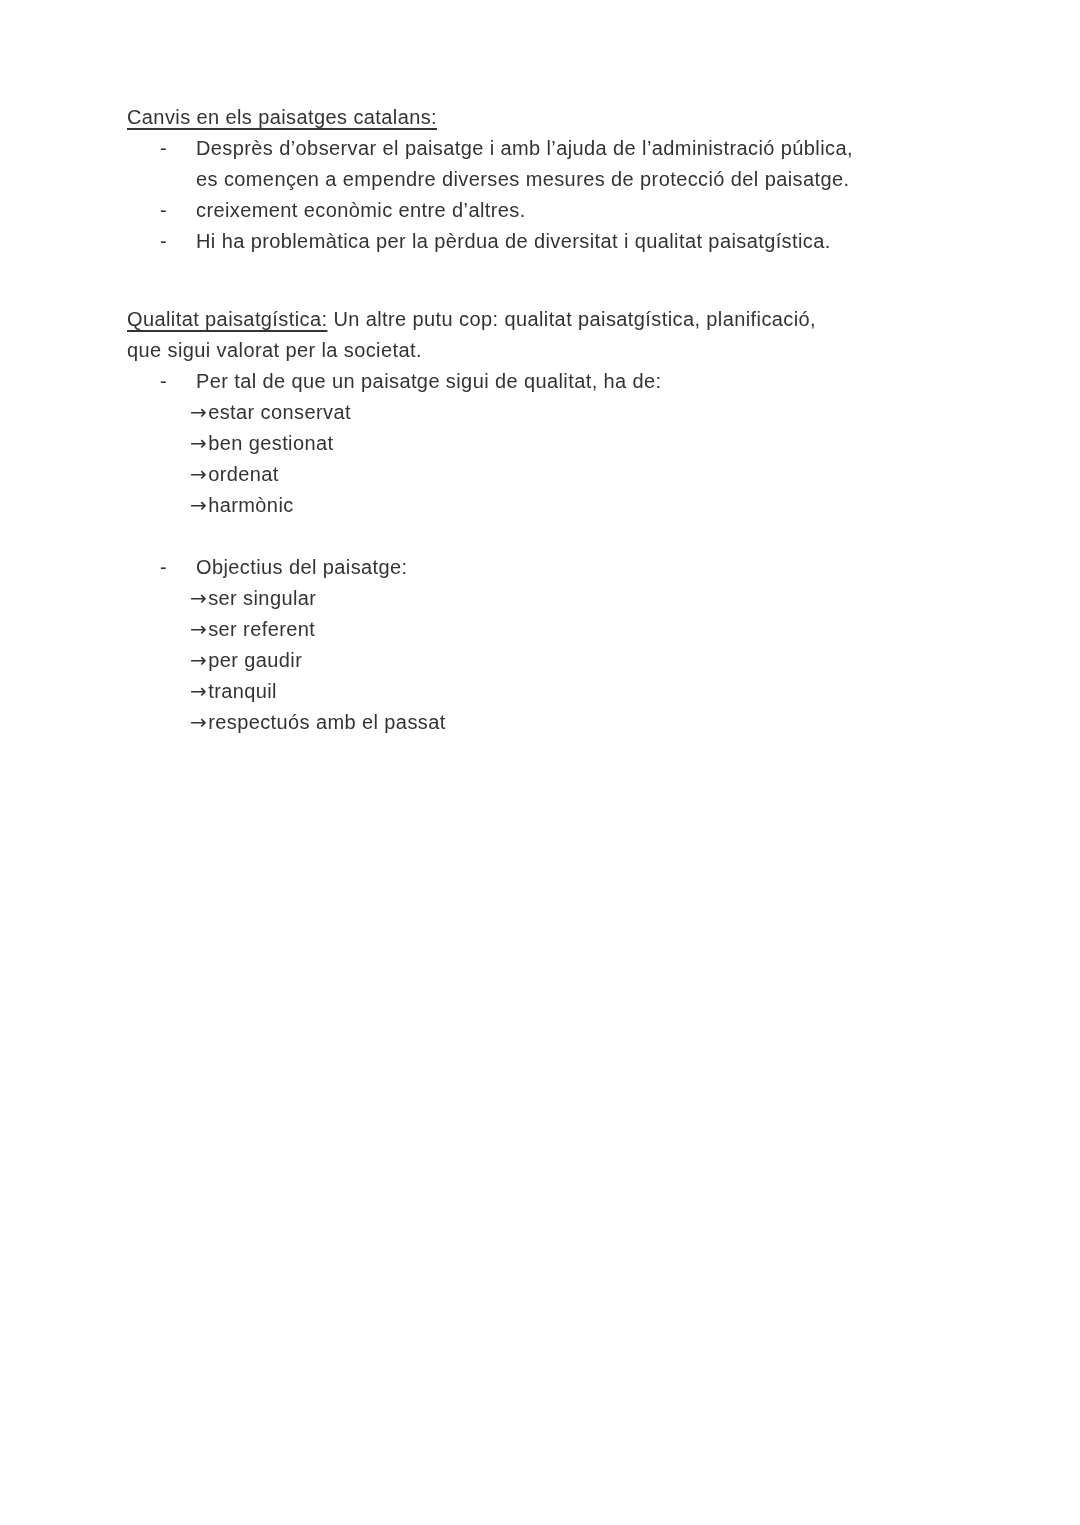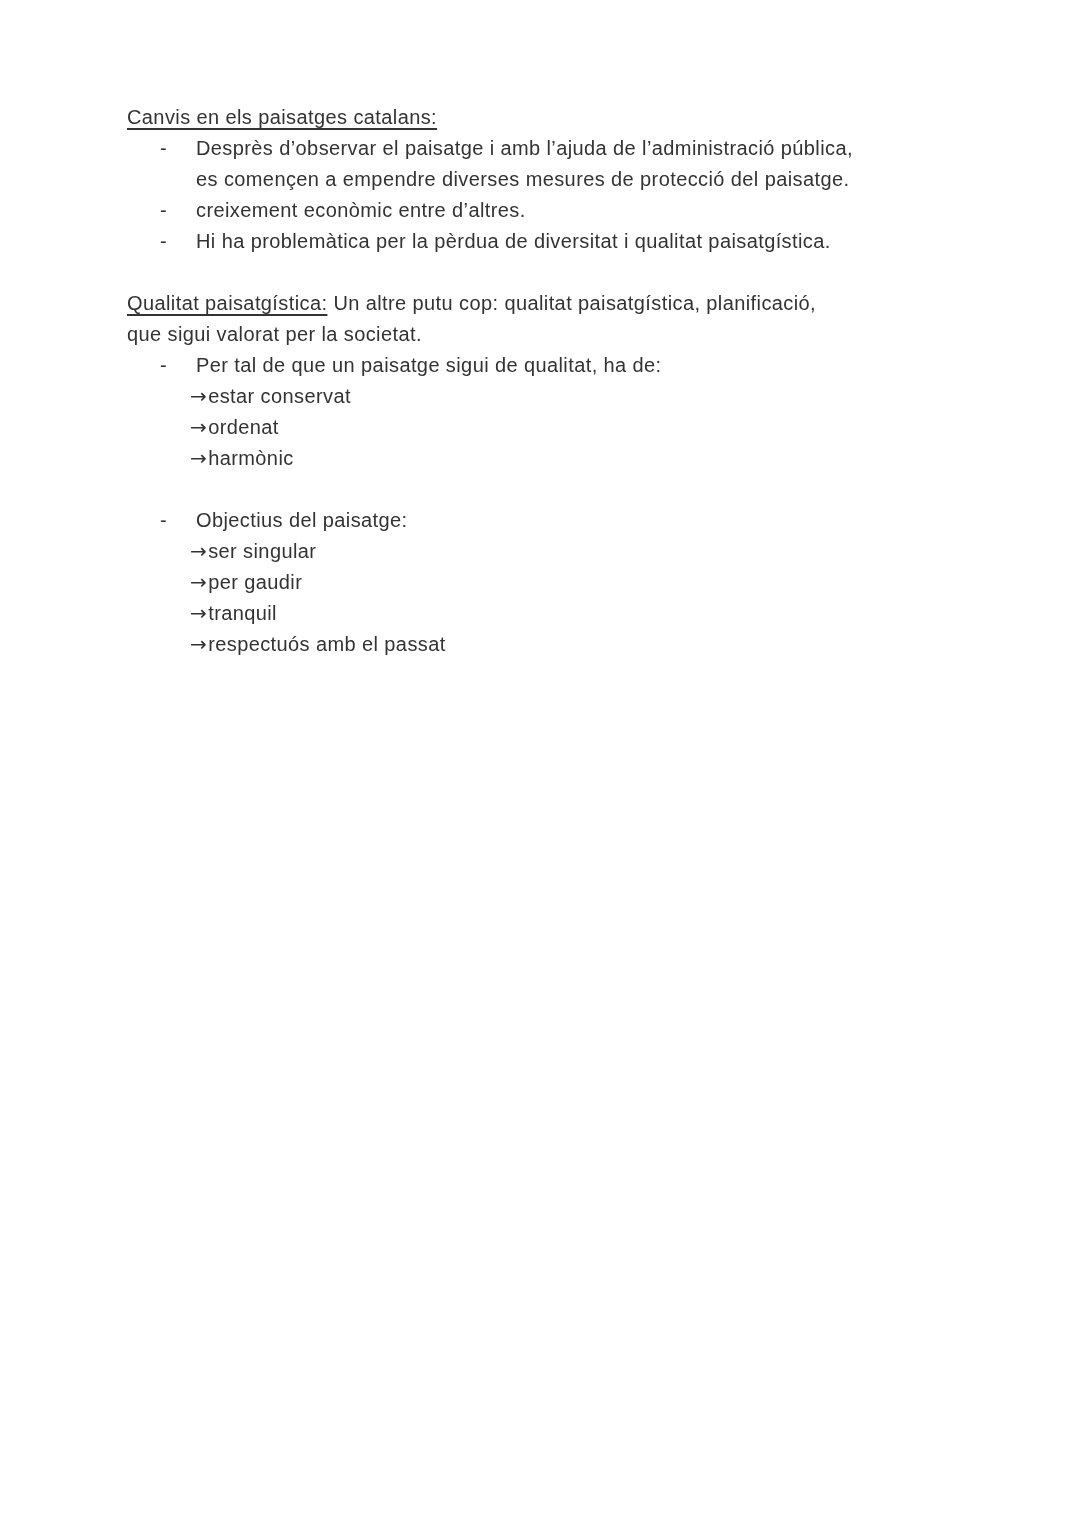--- a/index.html
+++ b/index.html
@@ -27,21 +27,21 @@
   }
   .underlined {
     text-decoration: underline;
     text-underline-offset: 4px;
     text-decoration-thickness: 1.5px;
   }
   .section {
     margin: 0;
   }
   .section + .section {
-    margin-top: 31px; 
+    margin-top: 47px; 
   }
   .bullet-row {
     display: flex;
     padding-left: 33px; 
   }
   .bullet-row.spaced {
     margin-top: 31px; 
   }
   .bullet-dash {
     width: 36px;       
@@ -100,36 +100,42 @@
     <div class="bullet-row">
       <span class="bullet-dash">-</span>
       <div class="bullet-content">
         <div>Per tal de que un paisatge sigui de qualitat, ha de:</div>
       </div>
     </div>
     <div class="arrow-line">
       <span class="arrow-glyph">→</span><span>estar conservat</span>
     </div>
     <div class="arrow-line">
+      <span class="arrow-glyph">→</span><span>ben gestionat</span>
+    </div>
+    <div class="arrow-line">
       <span class="arrow-glyph">→</span><span>ordenat</span>
     </div>
     <div class="arrow-line">
       <span class="arrow-glyph">→</span><span>harmònic</span>
     </div>
 
     <div class="bullet-row spaced">
       <span class="bullet-dash">-</span>
       <div class="bullet-content">
         <div>Objectius del paisatge:</div>
       </div>
     </div>
     <div class="arrow-line">
       <span class="arrow-glyph">→</span><span>ser singular</span>
     </div>
     <div class="arrow-line">
+      <span class="arrow-glyph">→</span><span>ser referent</span>
+    </div>
+    <div class="arrow-line">
       <span class="arrow-glyph">→</span><span>per gaudir</span>
     </div>
     <div class="arrow-line">
       <span class="arrow-glyph">→</span><span>tranquil</span>
     </div>
     <div class="arrow-line">
       <span class="arrow-glyph">→</span><span>respectuós amb el passat</span>
     </div>
   </div>
 

